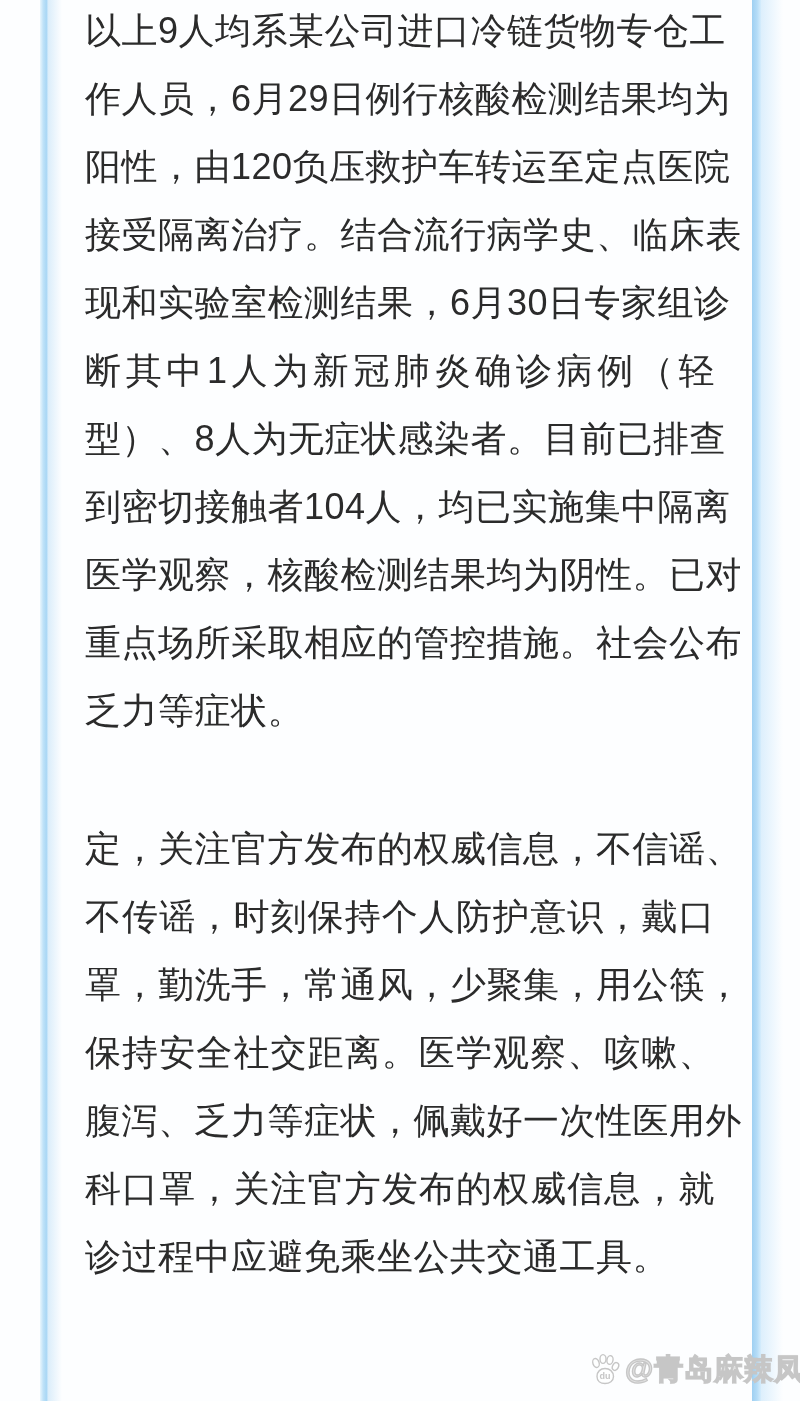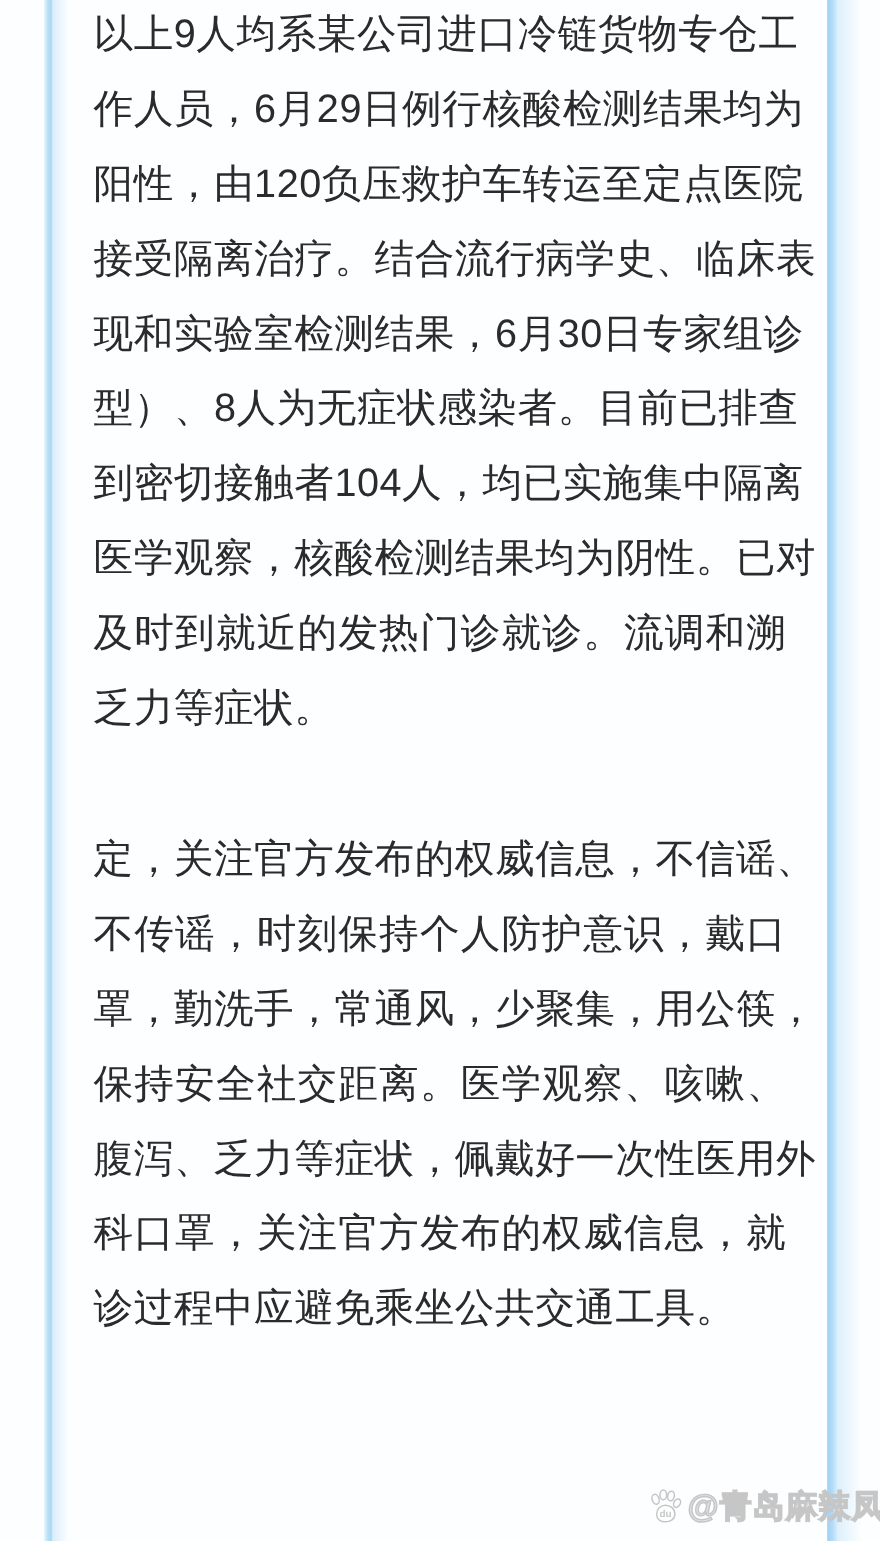--- a/index.html
+++ b/index.html
@@ -97,24 +97,25 @@
   <div class="stripe stripe-right"></div>
   <div class="stripe stripe-right-fade"></div>
 
   <div class="article">
       <div class="paragraph">
         <div class="line">以上9人均系某公司进口冷链货物专仓工</div>
         <div class="line">作人员，6月29日例行核酸检测结果均为</div>
         <div class="line">阳性，由120负压救护车转运至定点医院</div>
         <div class="line">接受隔离治疗。结合流行病学史、临床表</div>
         <div class="line">现和实验室检测结果，6月30日专家组诊</div>
+        <div class="line">断其中1人为新冠肺炎确诊病例（轻</div>
         <div class="line">型）、8人为无症状感染者。目前已排查</div>
         <div class="line">到密切接触者104人，均已实施集中隔离</div>
         <div class="line">医学观察，核酸检测结果均为阴性。已对</div>
-        <div class="line">及时到就近的发热门诊就诊。流调和溯</div>
+        <div class="line">重点场所采取相应的管控措施。社会公布</div>
         <div class="line final">乏力等症状。</div>
       </div>
       <div class="paragraph">
         <div class="line">定，关注官方发布的权威信息，不信谣、</div>
         <div class="line">不传谣，时刻保持个人防护意识，戴口</div>
         <div class="line">罩，勤洗手，常通风，少聚集，用公筷，</div>
         <div class="line">保持安全社交距离。医学观察、咳嗽、</div>
         <div class="line">腹泻、乏力等症状，佩戴好一次性医用外</div>
         <div class="line">科口罩，关注官方发布的权威信息，就</div>
         <div class="line final">诊过程中应避免乘坐公共交通工具。</div>

